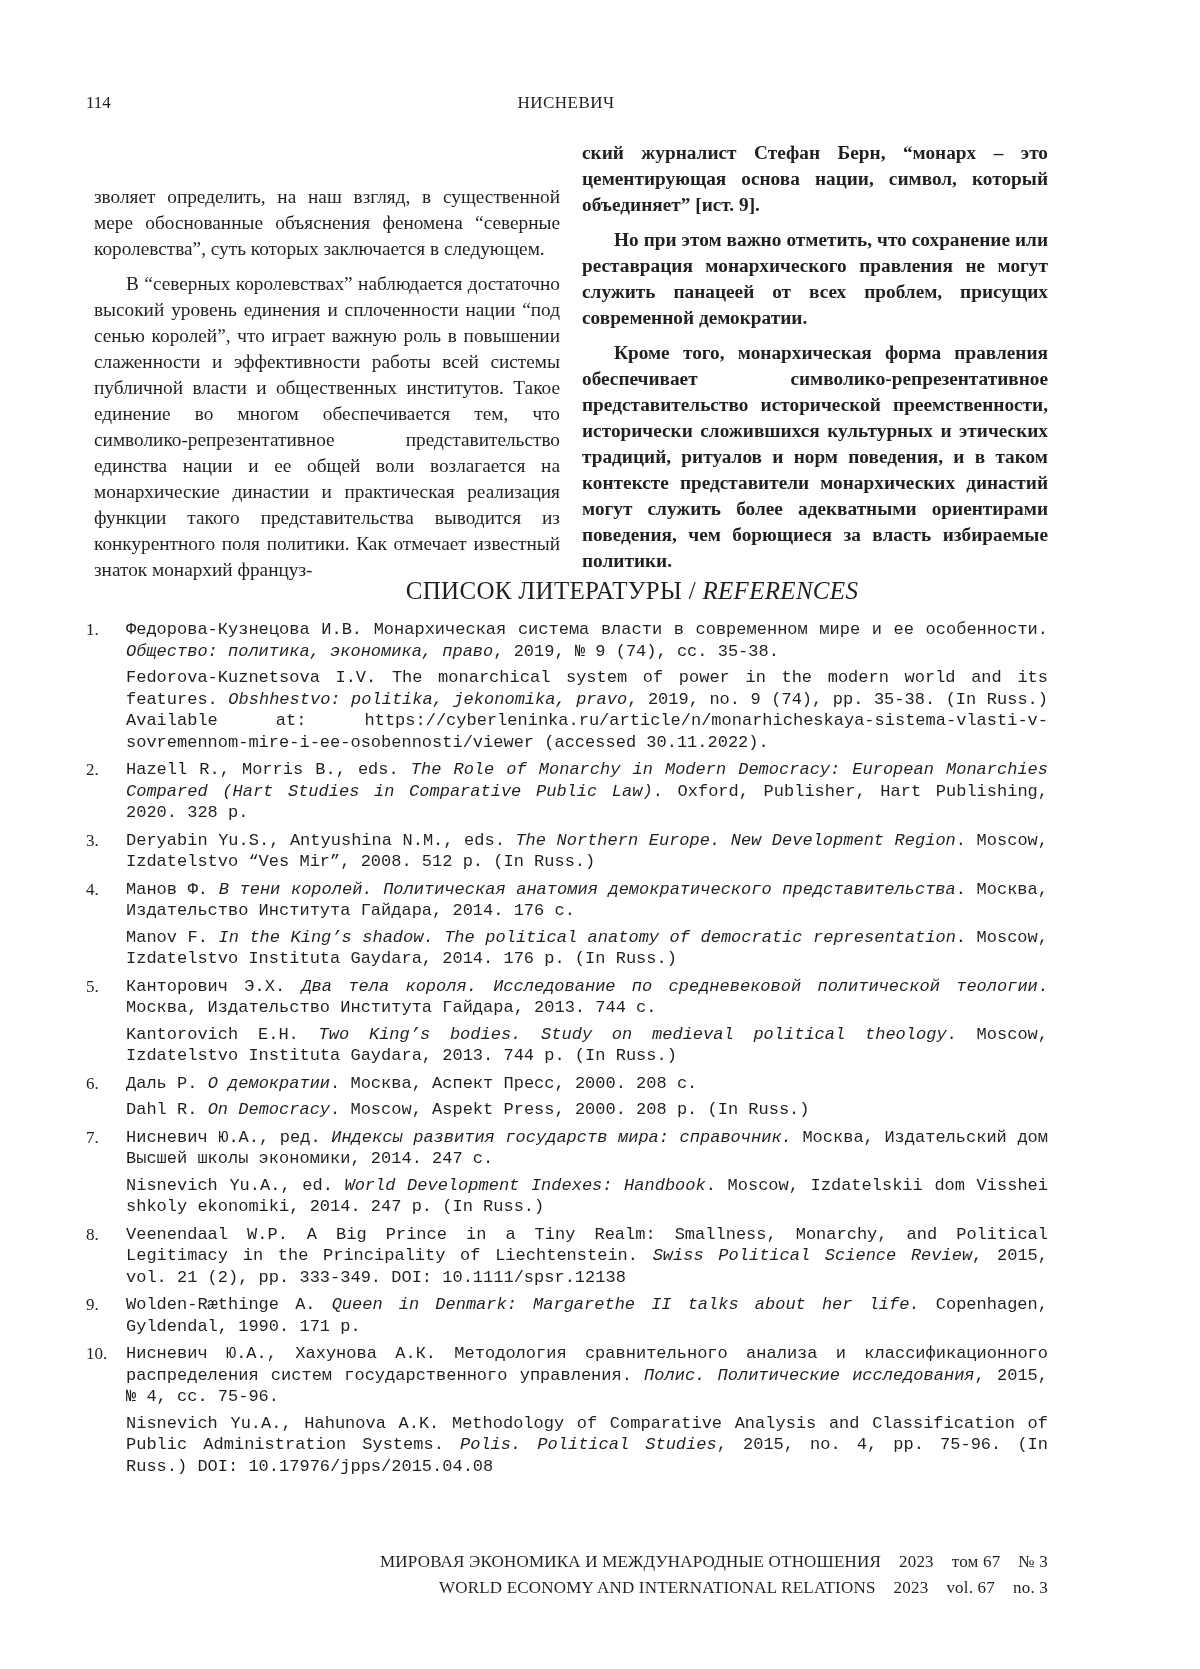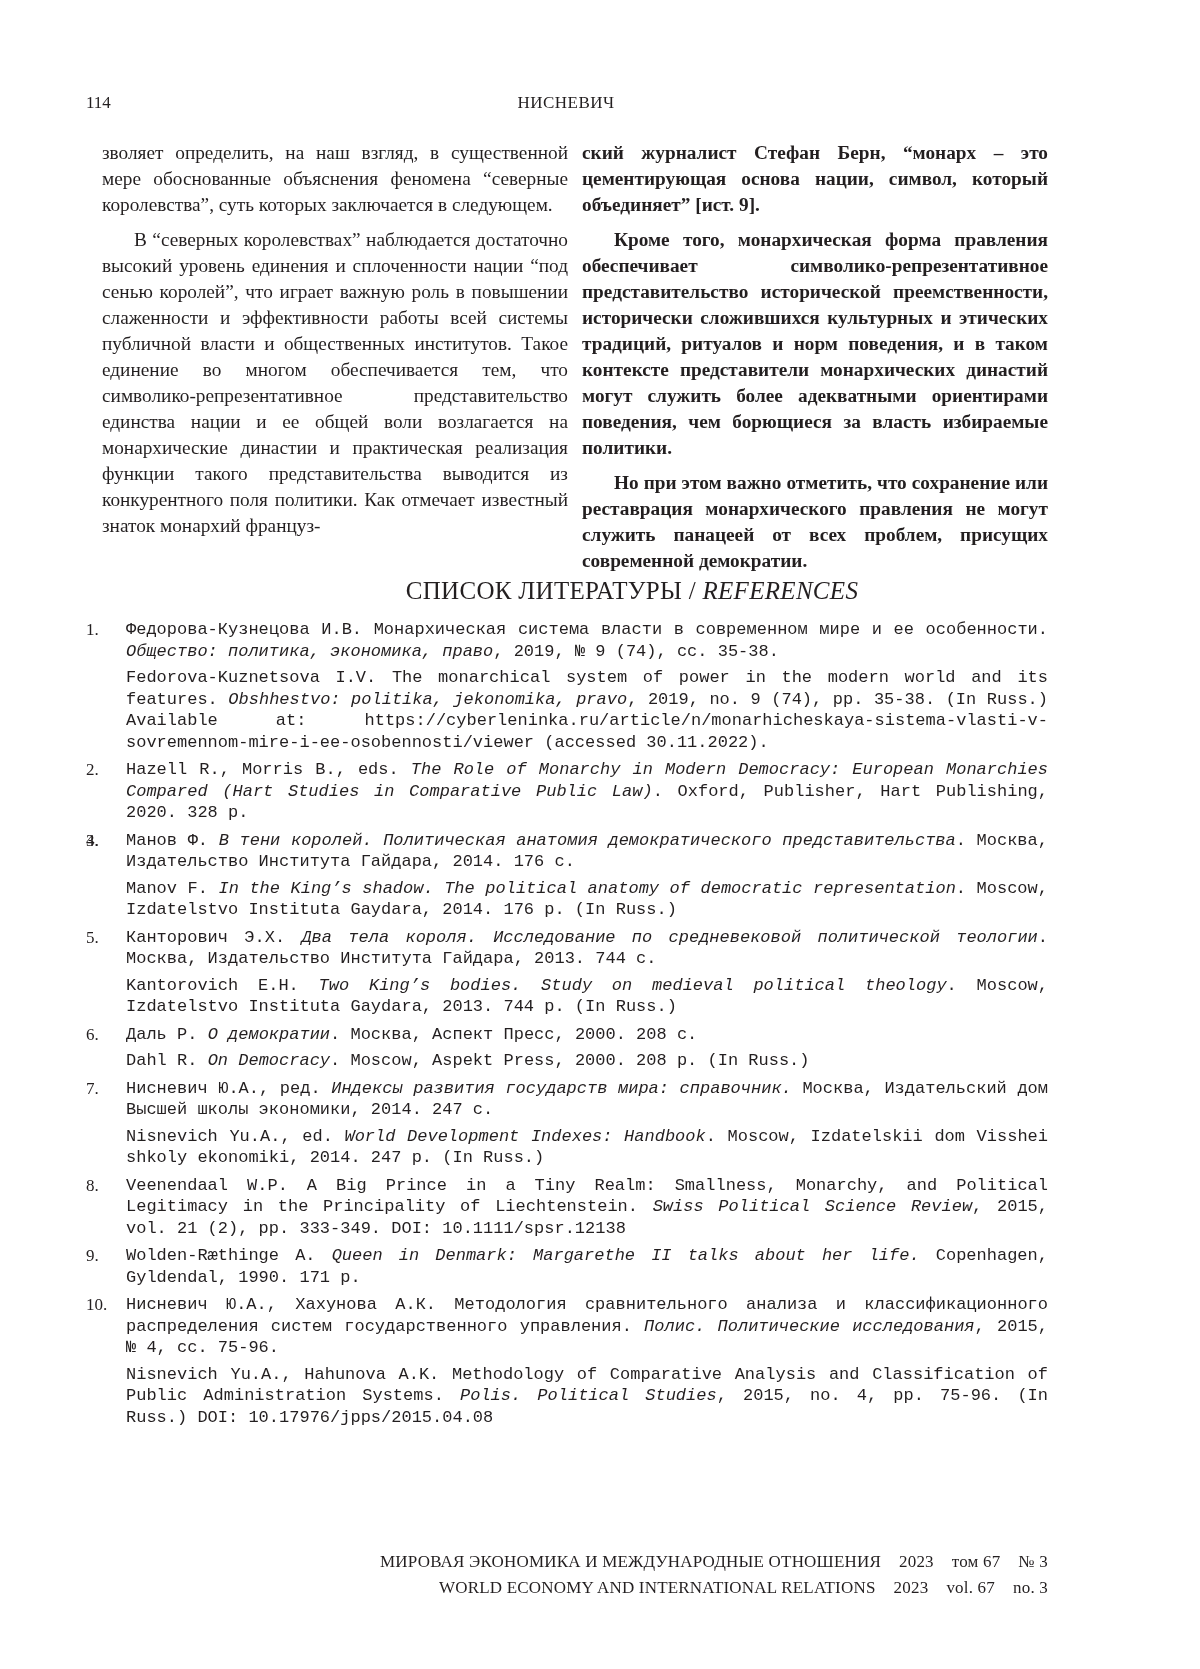--- a/index.html
+++ b/index.html
@@ -6,21 +6,21 @@
   body {
     width: 1200px; height: 1669px; position: relative; overflow: hidden;
     font-family: "Liberation Serif", "DejaVu Serif", serif; color: #231f20;
   }
   .header { position: absolute; top: 93px; left: 86px; width: 960px; height: 26px; font-size: 17px; }
   .page-num { position: absolute; left: 0; top: 0; }
   .running-title { position: absolute; left: 0; right: 0; text-align: center; letter-spacing: 0.5px; }
 
   .columns { position: absolute; top: 140px; left: 86px; width: 962px; height: 450px; }
   .col { position: absolute; top: 0; width: 466px; font-size: 19.3px; line-height: 26px; text-align: justify; hyphens: manual; }
-  .col.left { left: 16px; }
+  .col.left { left: 8px; margin-top: 44px; }
   .col.right { left: 496px; font-weight: bold; }
   .col p { margin: 0 0 9px 0; }
   .col p.indent { text-indent: 32px; }
 
   .refs-title { position: absolute; top: 577px; left: 0; width: 1200px; text-align: center; font-size: 25px; letter-spacing: 0.3px; margin-left: 32px; }
   .refs-title i { font-style: italic; }
 
   .refs { position: absolute; top: 619px; left: 86px; width: 962px; font-size: 17px; line-height: 21.5px; }
   .ref { position: relative; padding-left: 28px; margin-bottom: 6px; text-align: justify; }
   .ref-num { position: absolute; left: 0; top: 0; }
@@ -40,39 +40,40 @@
   <span class="running-title">НИСНЕВИЧ</span>
 </div>
 
 <div class="columns">
   <div class="col left">
     <p>зволяет определить, на наш взгляд, в существенной мере обоснованные объяснения феномена “северные королевства”, суть которых заключается в следующем.</p>
     <p class="indent">В “северных королевствах” наблюдается достаточно высокий уровень единения и сплоченности нации “под сенью королей”, что играет важную роль в повышении слаженности и эффективности работы всей системы публичной власти и общественных институтов. Такое единение во многом обеспечивается тем, что символико-репрезентативное представительство единства нации и ее общей воли возлагается на монархические династии и практическая реализация функции такого представительства выводится из конкурентного поля политики. Как отмечает известный знаток монархий француз-</p>
   </div>
   <div class="col right">
     <p>ский журналист Стефан Берн, “монарх – это цементирующая основа нации, символ, который объединяет” [ист. 9].</p>
+    <p class="indent">Но при этом важно отметить, что сохранение или реставрация монархического правления не могут служить панацеей от всех проблем, присущих современной демократии.</p>
     <p class="indent">Кроме того, монархическая форма правления обеспечивает символико-репрезентативное представительство исторической преемственности, исторически сложившихся культурных и этических традиций, ритуалов и норм поведения, и в таком контексте представители монархических династий могут служить более адекватными ориентирами поведения, чем борющиеся за власть избираемые политики.</p>
-    <p class="indent">Но при этом важно отметить, что сохранение или реставрация монархического правления не могут служить панацеей от всех проблем, присущих современной демократии.</p>
   </div>
 </div>
 
 <div class="refs-title"><span>СПИСОК ЛИТЕРАТУРЫ / </span><i>REFERENCES</i></div>
 
 <div class="refs" id="refs">
     <div class="ref">
       <span class="ref-num">1.</span>
       <p><span>Федорова-Кузнецова И.В. Монархическая система власти в современном мире и ее особенности. </span><i>Общество: политика, экономика, право</i><span>, 2019, № 9 (74), сс. 35-38.</span></p>
       <p><span>Fedorova-Kuznetsova I.V. The monarchical system of power in the modern world and its features. </span><i>Obshhestvo: politika, jekonomika, pravo</i><span>, 2019, no. 9 (74), pp. 35-38. (In Russ.) Available at: https://cyberleninka.ru/article/n/monarhicheskaya-sistema-vlasti-v-sovremennom-mire-i-ee-osobennosti/viewer (accessed 30.11.2022).</span></p>
     </div>
     <div class="ref">
       <span class="ref-num">2.</span>
       <p><span>Hazell R., Morris B., eds. </span><i>The Role of Monarchy in Modern Democracy: European Monarchies Compared (Hart Studies in Comparative Public Law)</i><span>. Oxford, Publisher, Hart Publishing, 2020. 328 p.</span></p>
     </div>
     <div class="ref">
       <span class="ref-num">3.</span>
+      <p><span>Deryabin Yu.S., Antyushina N.M., eds. </span><i>The Northern Europe. New Development Region</i><span>. Moscow, Izdatelstvo “Ves Mir”, 2008. 512 p. (In Russ.)</span></p>
     </div>
     <div class="ref">
       <span class="ref-num">4.</span>
       <p><span>Манов Ф. </span><i>В тени королей. Политическая анатомия демократического представительства</i><span>. Москва, Издательство Института Гайдара, 2014. 176 с.</span></p>
       <p><span>Manov F. </span><i>In the King’s shadow. The political anatomy of democratic representation</i><span>. Moscow, Izdatelstvo Instituta Gaydara, 2014. 176 p. (In Russ.)</span></p>
     </div>
     <div class="ref">
       <span class="ref-num">5.</span>
       <p><span>Канторович Э.Х. </span><i>Два тела короля. Исследование по средневековой политической теологии</i><span>. Москва, Издательство Института Гайдара, 2013. 744 с.</span></p>
       <p><span>Kantorovich E.H. </span><i>Two King’s bodies. Study on medieval political theology</i><span>. Moscow, Izdatelstvo Instituta Gaydara, 2013. 744 p. (In Russ.)</span></p>

